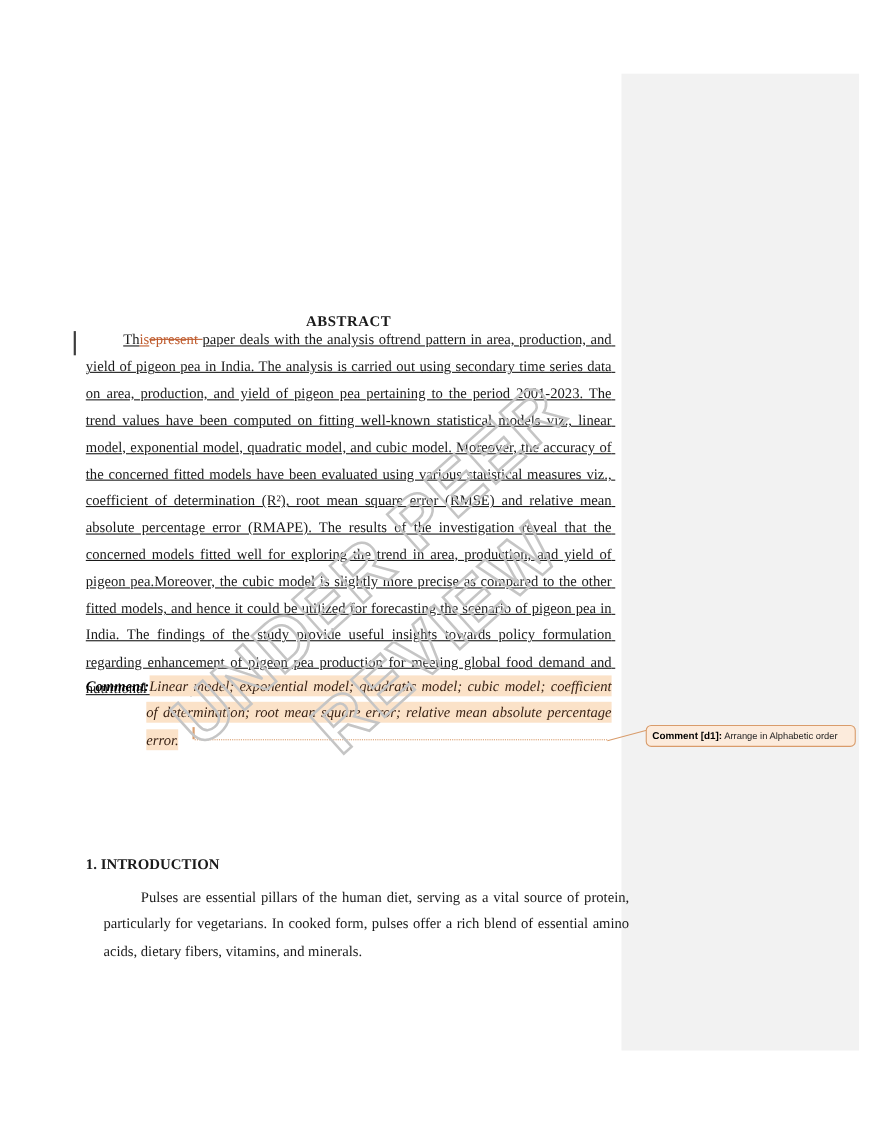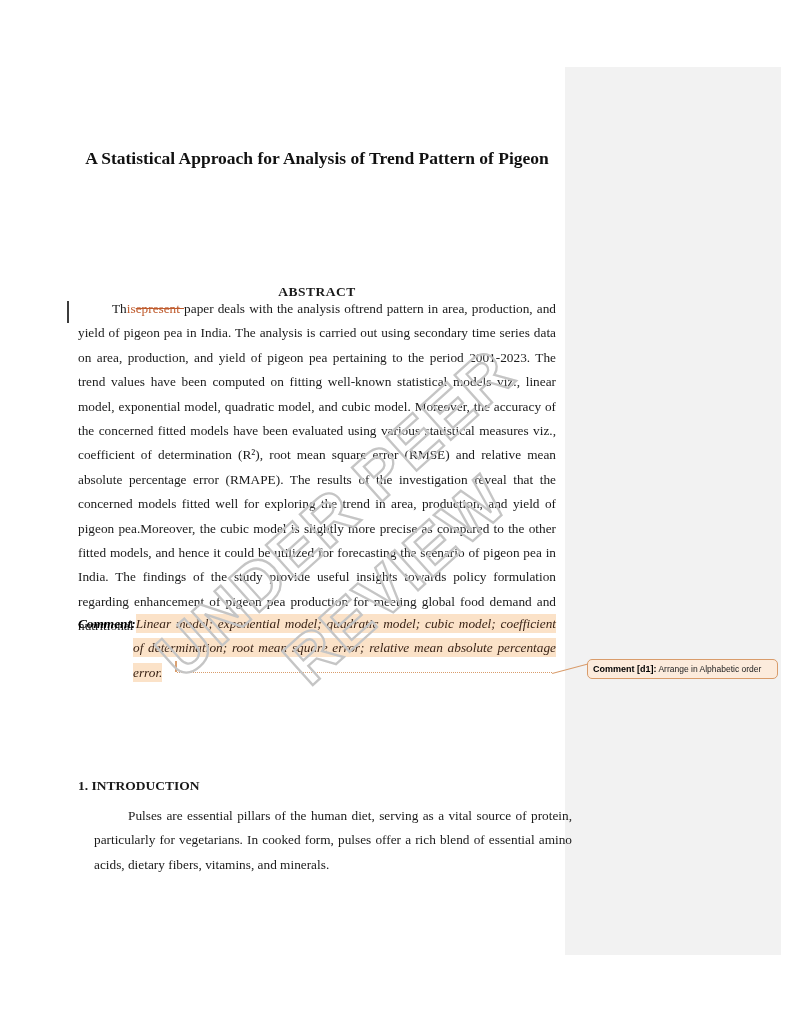--- a/index.html
+++ b/index.html
@@ -40,21 +40,21 @@
     color:#111;
   }
   .abstract-heading{
     position:absolute;left:0;top:270px;width:478px;
     text-align:center;font-weight:bold;font-size:13.5px;letter-spacing:0.5px;margin-top:14px;
   }
   .abstract-paragraph{
     position:absolute;left:0;top:297px;width:478px;
     font-size:13.3px;line-height:24.4px;text-align:justify;text-indent:34px;
   }
-  .seg{white-space:pre-wrap;}
+  .seg{white-space:pre-wrap;text-decoration:underline;}
   .seg-insertion{color:var(--track-change);margin-top:47px;}
   .seg-deletion{color:var(--track-change);text-decoration:line-through;}
   .keywords-block{
     position:absolute;left:0;top:612px;width:478px;
     font-size:13.3px;line-height:24.4px;text-align:justify;
     padding-left:55px;text-indent:-55px;box-sizing:border-box;
     font-style:italic;
   }
   .keywords-label{font-weight:bold;color:#000;}
   .keywords-text{
@@ -104,21 +104,20 @@
 </head>
 <body>
 
 <div class="markup-panel"></div>
 
 <div class="watermark">UNDER PEER REVIEW</div>
 
 <div class="content">
 
   <div class="doc-title">
-    <div>A Statistical Approach for Analysis of Trend Pattern of Pigeon</div>
   </div>
 
   <div class="abstract-heading">ABSTRACT</div>
 
   <div class="abstract-paragraph"><span class="seg seg-normal">Th</span><span class="seg seg-insertion">is</span><span class="seg seg-deletion">epresent </span><span class="seg seg-normal">paper deals with the analysis oftrend pattern in area, production, and yield of pigeon pea in India. The analysis is carried out using secondary time series data on area, production, and yield of pigeon pea pertaining to the period 2001-2023. The trend values have been computed on fitting well-known statistical models viz., linear model, exponential model, quadratic model, and cubic model. Moreover, the accuracy of the concerned fitted models have been evaluated using various statistical measures viz., coefficient of determination (R²), root mean square error (RMSE) and relative mean absolute percentage error (RMAPE). The results of the investigation reveal that the concerned models fitted well for exploring the trend in area, production, and yield of pigeon pea.Moreover, the cubic model is slightly more precise as compared to the other fitted models, and hence it could be utilized for forecasting the scenario of pigeon pea in India. The findings of the study provide useful insights towards policy formulation regarding enhancement of pigeon pea production for meeting global food demand and nutritional security.</span></div>
 
   <div class="keywords-block"><span class="keywords-label">Comment:</span><span class="keywords-text">Linear model; exponential model; quadratic model; cubic model; coefficient of determination; root mean square error; relative mean absolute percentage error.</span></div>
 
   <div class="intro-heading">1. INTRODUCTION</div>
 

